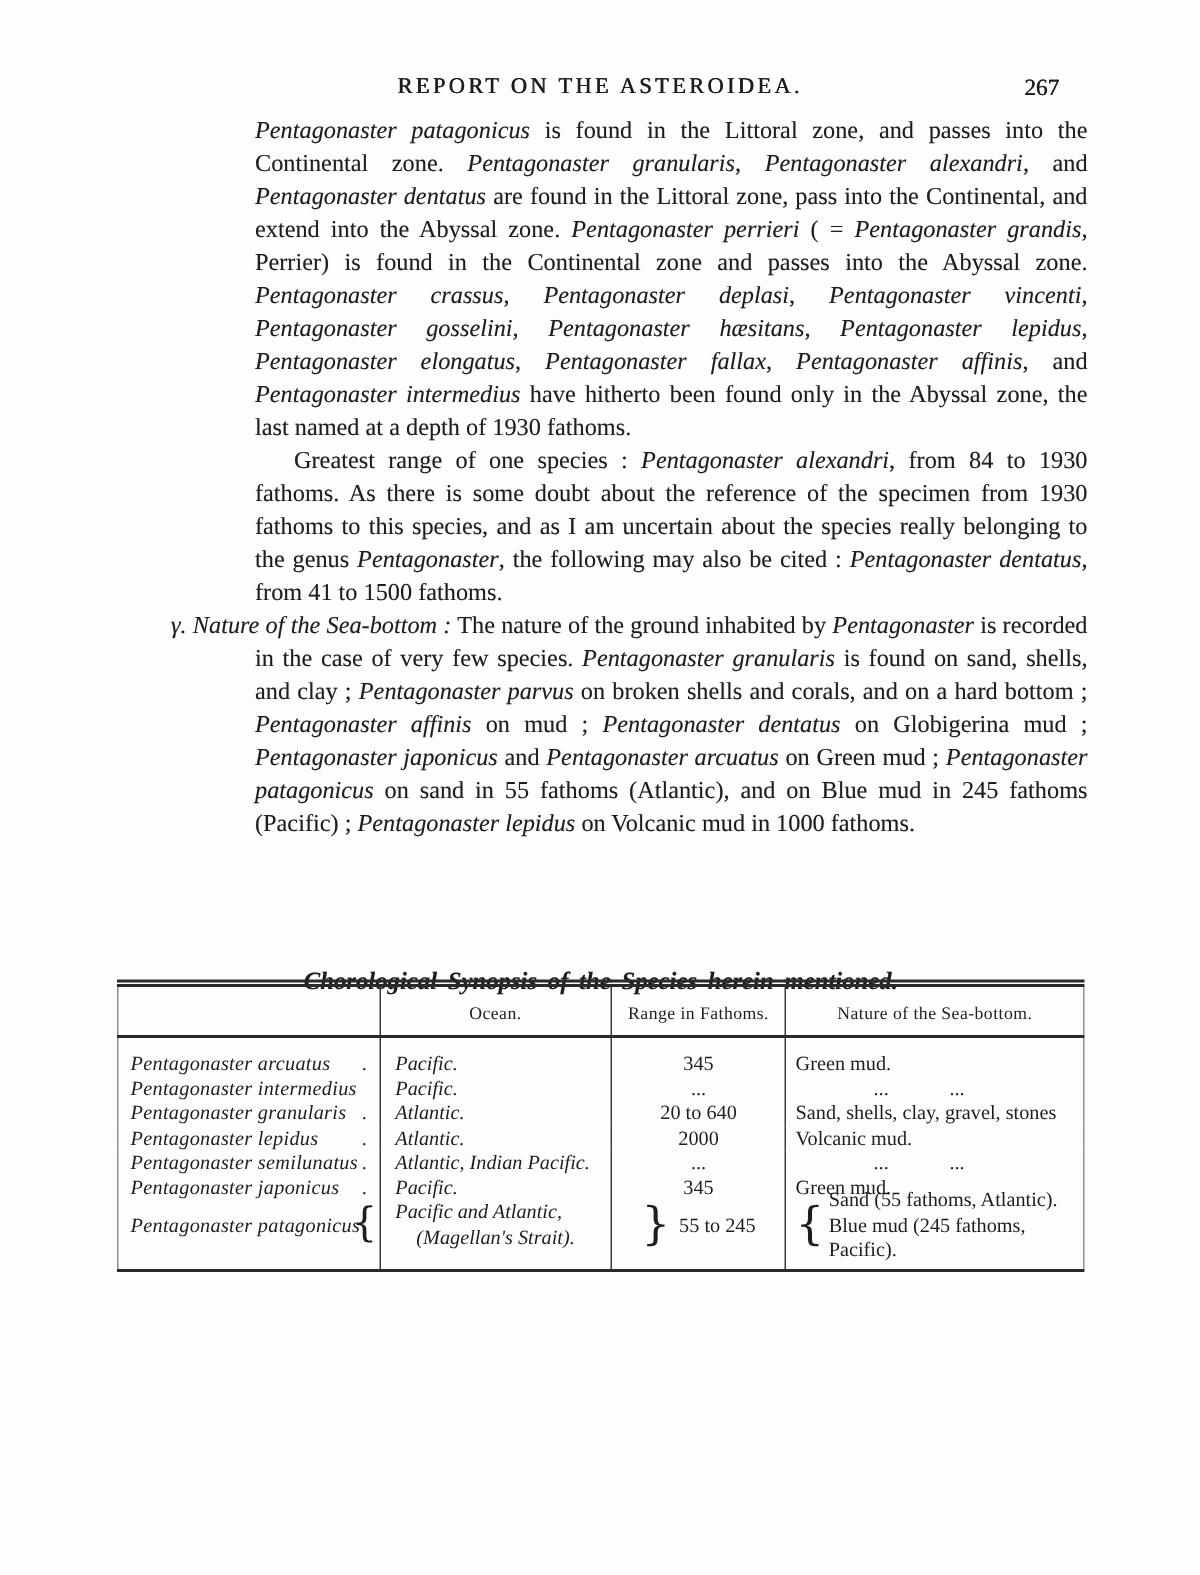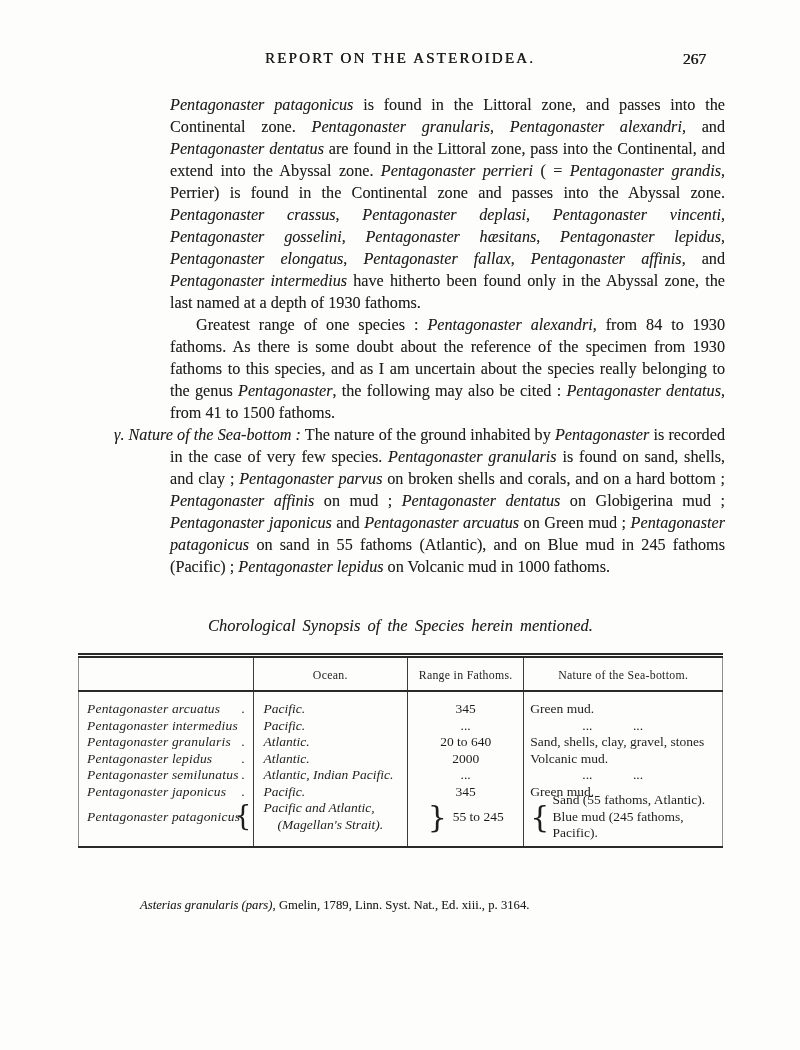--- a/index.html
+++ b/index.html
@@ -25,33 +25,34 @@
     font-size: 15px; letter-spacing: 2.2px;
     text-shadow: 0.4px 0 0 currentColor;
   }
   .page-number {
     position: absolute; right: 94px; top: 0;
     font-size: 15.5px; text-shadow: 0.4px 0 0 currentColor;
   }
 
   
   .body-text {
-    position: absolute; left: 170px; top: 94px; width: 555px;
+    position: absolute; left: 170px; top: 76px; width: 555px;
     font-size: 16.2px; line-height: 22px; text-align: justify;
     text-shadow: 0 0 0.5px rgba(25,25,25,0.35);
   }
   .body-text p { margin: 0; }
   .p-indent { text-indent: 26px; }
   .p-gamma { text-indent: -56px; margin-top: 5px; }
 
   
   .table-title {
-    position: absolute; top: 616px; left: 78px; width: 645px;
+    position: absolute; top: 644px; left: 78px; width: 645px;
     text-align: center; font-style: italic; font-size: 16.5px; word-spacing: 3px;
     text-shadow: 0 0 0.5px rgba(25,25,25,0.35);
+    font-weight: bold;
   }
 
   
   .synopsis-table {
     position: absolute; top: 653px; left: 78px; width: 645px;
     border-collapse: collapse;
     border-top: 5px double var(--rule);
     border-bottom: 2px solid var(--rule);
     border-left: 1px solid #8f8f8f;
     border-right: 1px solid #8f8f8f;
@@ -222,16 +223,15 @@
                 <div>Blue mud (245 fathoms, Pacific).</div>
               </div>
             </div>
           </td>
         </tr>
       </tbody>
   </table>
 
 
   <div class="synonymy">
-    <p class="ref"><i>Asterias granularis (pars)</i><span>, Gmelin, 1789, Linn. Syst. Nat., Ed. xiii., p. 3164.</span></p>
   </div>
 
 </div>
 
 </body></html>

